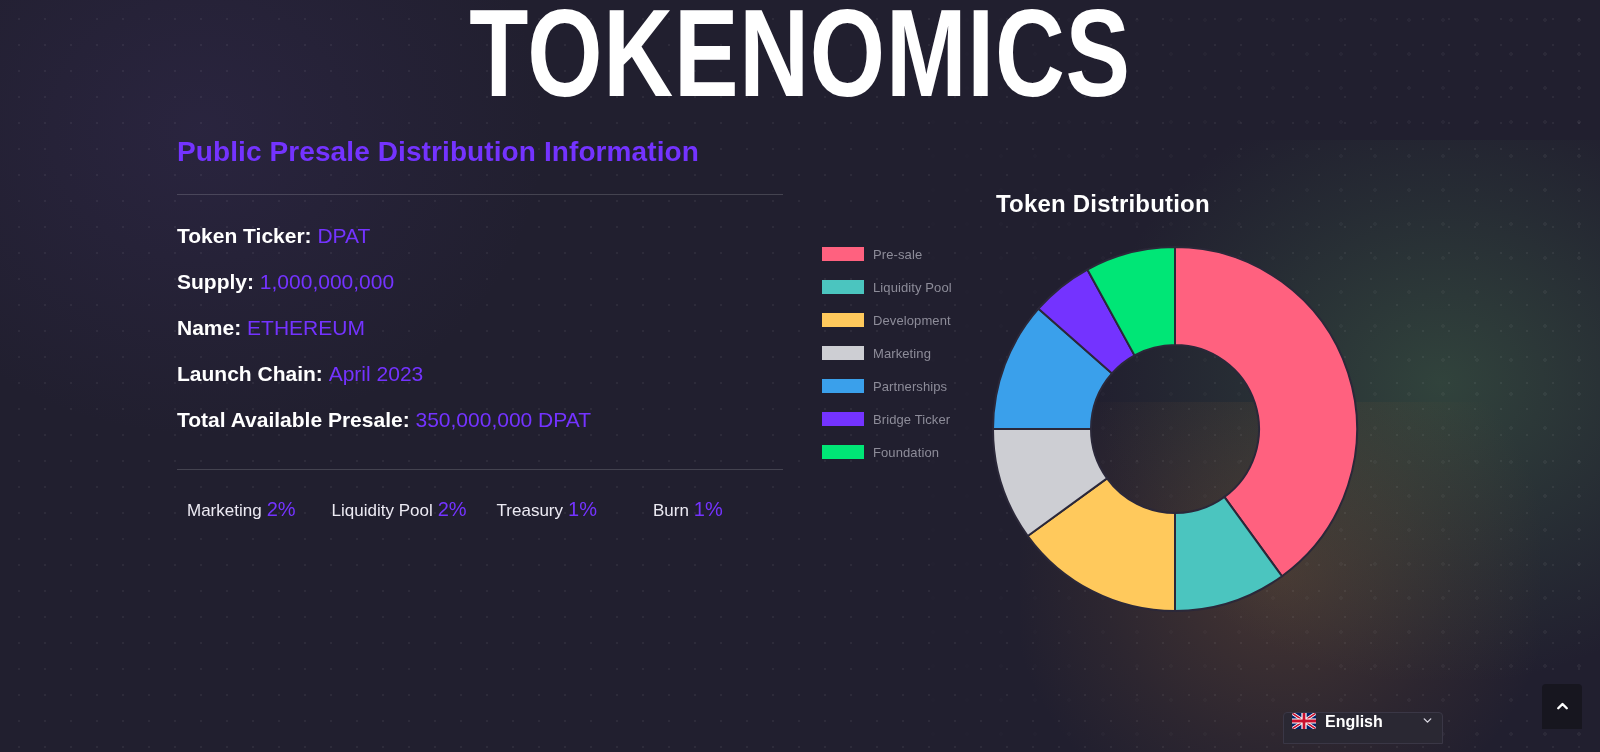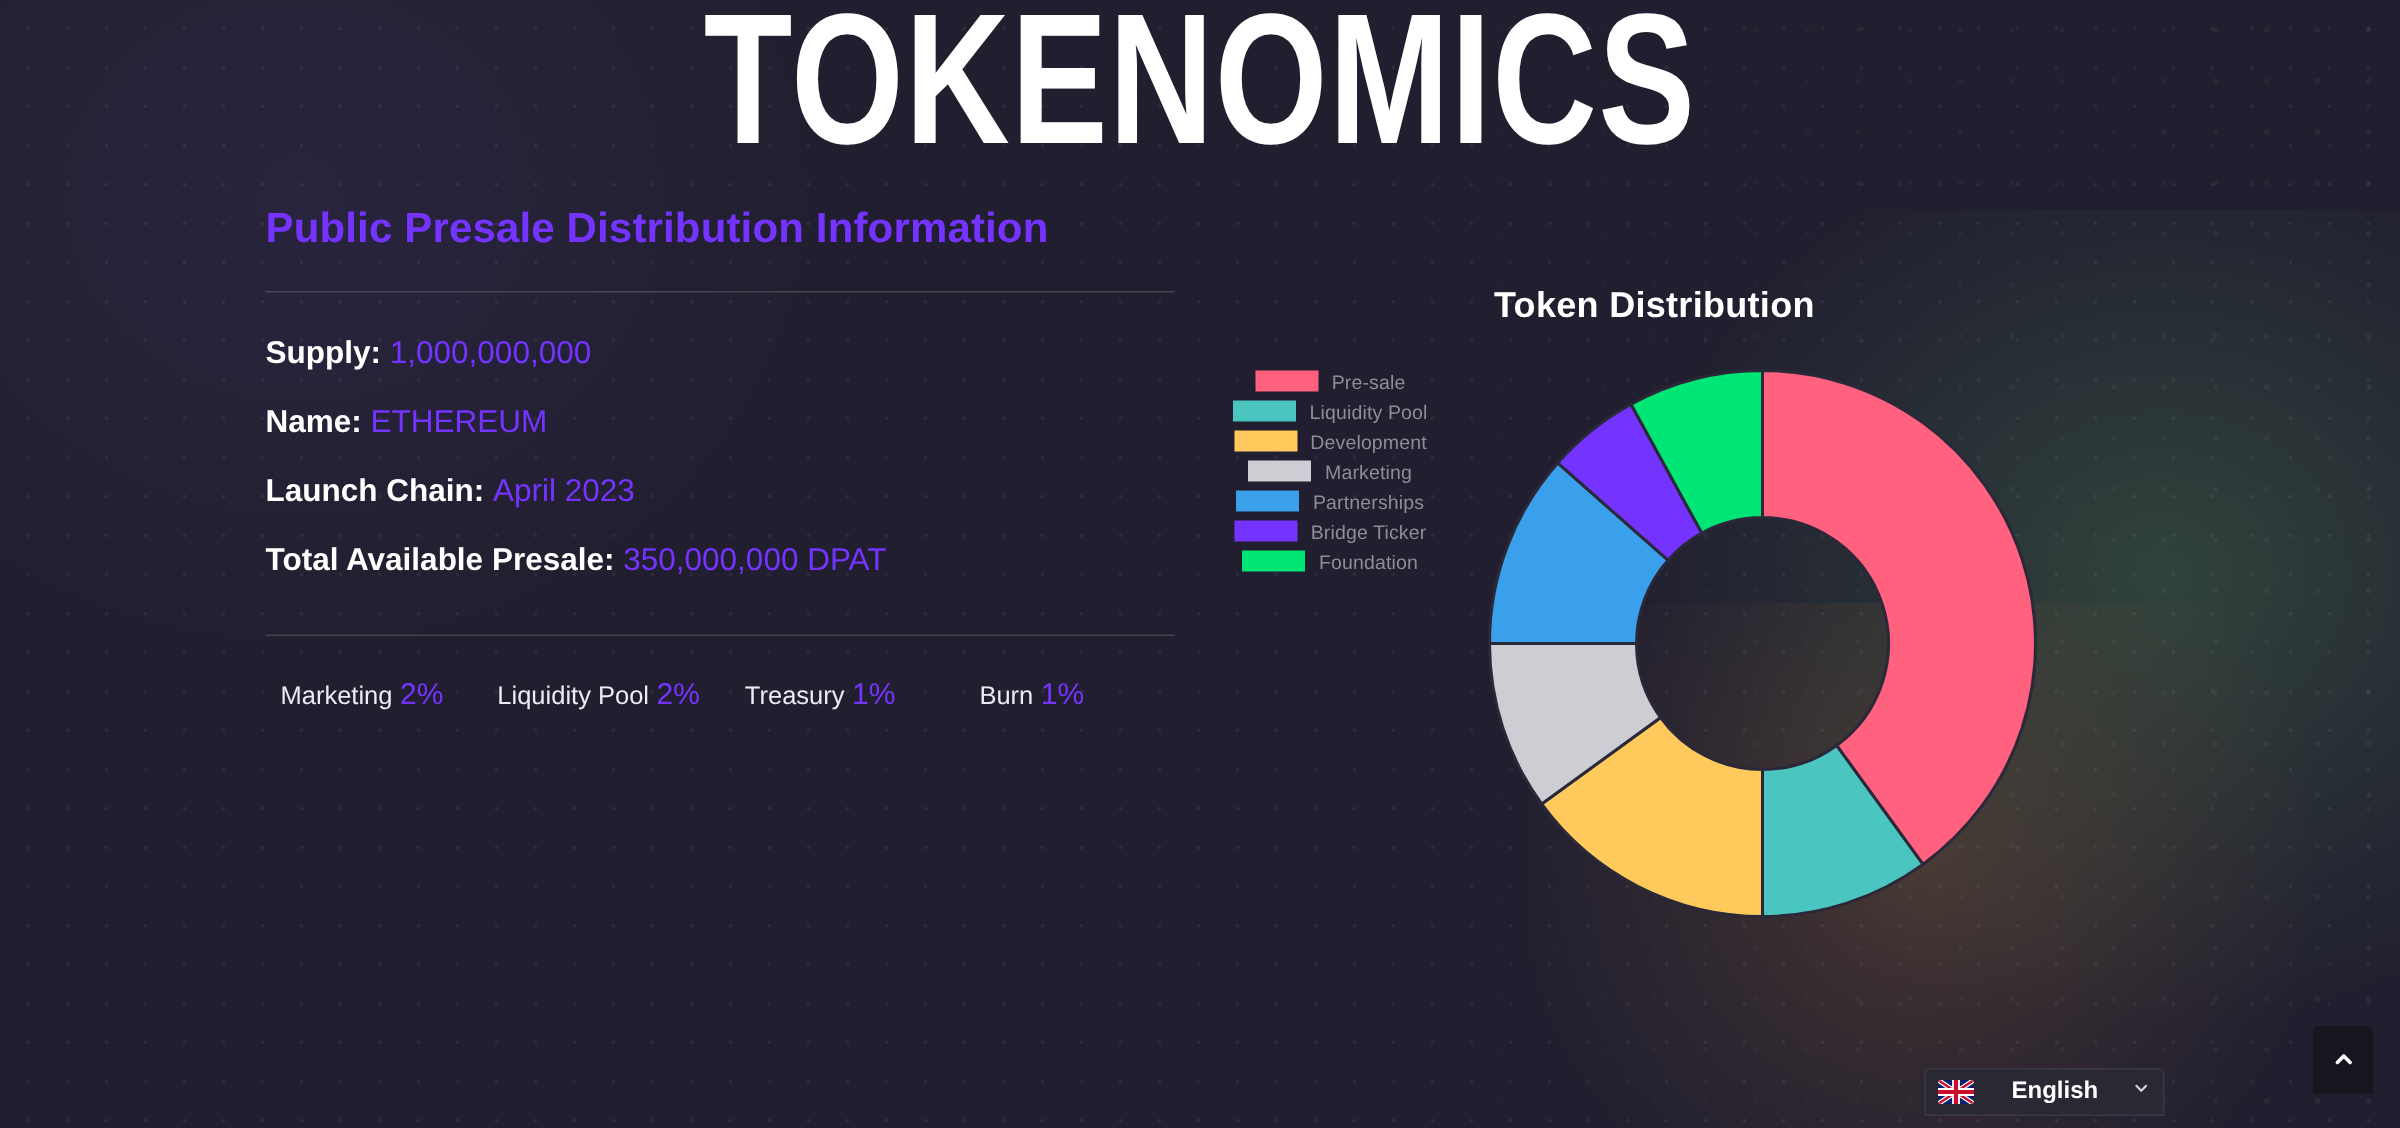--- a/index.html
+++ b/index.html
@@ -159,22 +159,21 @@
     font-weight: 700;
     color: #ffffff;
     letter-spacing: 0.2px;
   }
   .legend {
     position: absolute;
     left: 2px;
     top: 57px;
     display: flex;
     flex-direction: column;
-    gap: 6px;
-    align-items: center;
+    gap: 19px;
   }
   .legend-item {
     display: flex;
     align-items: center;
     height: 14px;
   }
   .legend-swatch {
     width: 42px;
     height: 14px;
     flex: 0 0 auto;
@@ -215,25 +214,24 @@
   .lang-switcher {
     position: absolute;
     right: 157px;
     bottom: 8px;
     width: 160px;
     height: 32px;
     background: #2a2833;
     border: 1px solid #3a3746;
     border-radius: 4px 4px 0 0;
     display: flex;
-    align-items: center;
+    align-items: flex-start;
     padding: 0 8px;
     z-index: 20;
     cursor: pointer;
-    gap: 16px;
   }
   .flag-uk {
     width: 24px; height: 16px;
     flex: 0 0 auto;
     border-radius: 2px;
     overflow: hidden;
     position: relative;
   }
   .lang-label {
     margin-left: 9px;
@@ -256,20 +254,24 @@
 
 <div class="page">
 
   <div class="main-title">TOKENOMICS</div>
 
   <div class="info-panel">
     <div class="section-heading">Public Presale Distribution Information</div>
     <div class="divider"></div>
 
     <div class="info-list">
+      <div class="info-row">
+        <span class="label">Token Ticker:</span>
+        <span class="value">DPAT</span>
+      </div>
       <div class="info-row">
         <span class="label">Supply:</span>
         <span class="value">1,000,000,000</span>
       </div>
       <div class="info-row">
         <span class="label">Name:</span>
         <span class="value">ETHEREUM</span>
       </div>
       <div class="info-row">
         <span class="label">Launch Chain:</span>

